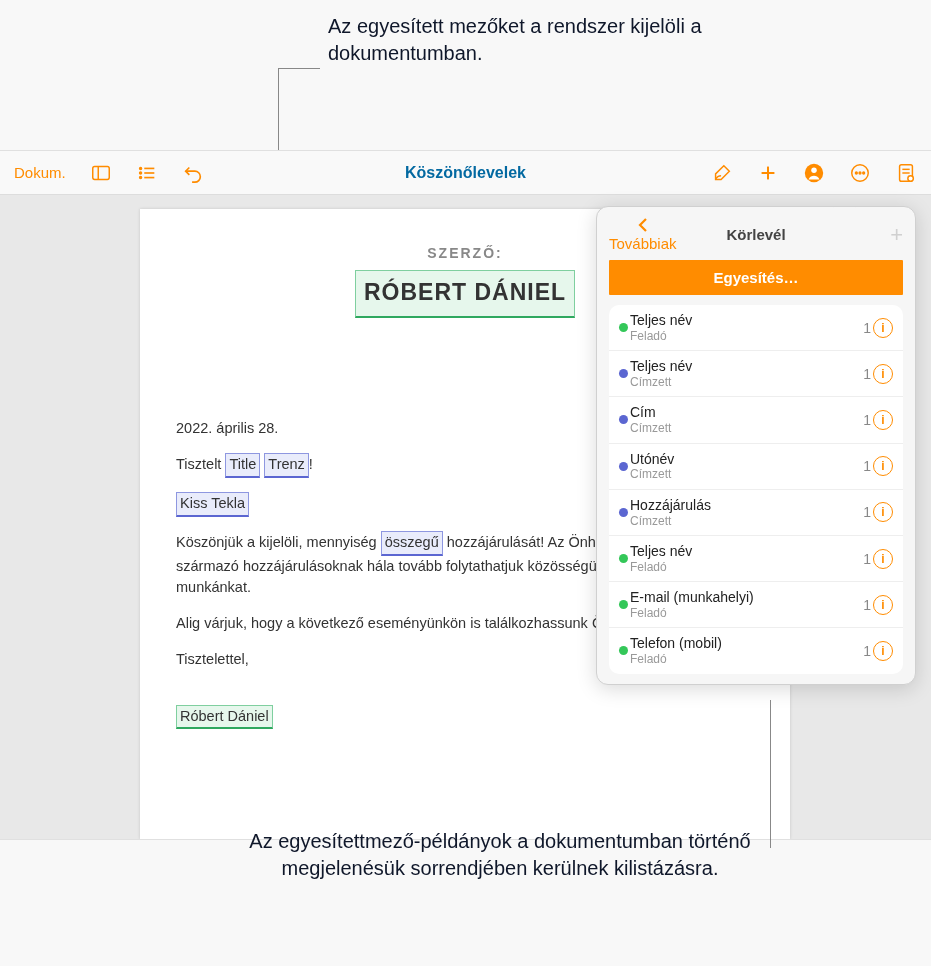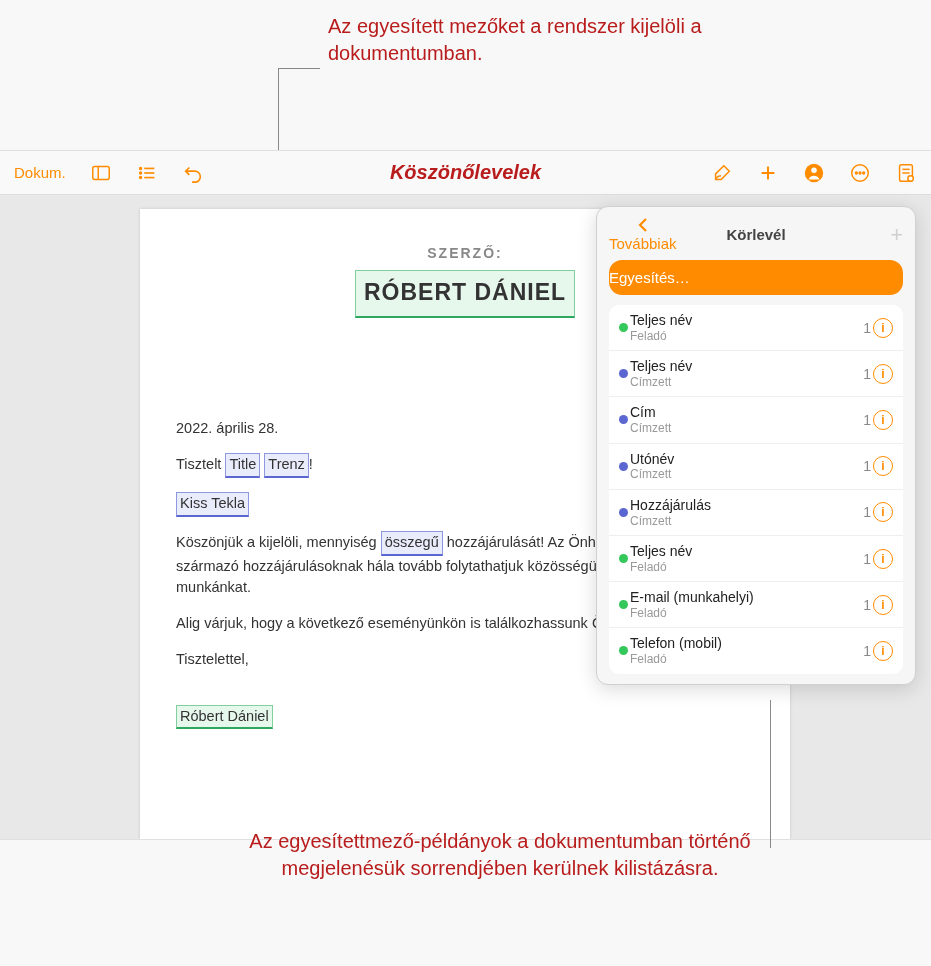--- a/index.html
+++ b/index.html
@@ -8,21 +8,21 @@
     height: 966px;
     background: #f8f8f8;
     font-family: -apple-system, "Helvetica Neue", Arial, sans-serif;
     position: relative;
     color: #222;
   }
   .annotation {
     position: absolute;
     font-size: 20px;
     line-height: 1.35;
-    color: #b91c1c;
+    color: #0f172a;
     text-align: left;
   }
   .ann-top { left: 328px; top: 13px; width: 420px; }
   .ann-bottom { left: 240px; top: 828px; width: 520px; text-align: center;}
   .callout-line { position: absolute; background: #888; }
   .callout-top-v { left: 278px; top: 68px; width: 1px; height: 216px; }
   .callout-top-h { left: 278px; top: 68px; height: 1px; width: 42px; }
   .callout-bot-v { left: 770px; top: 700px; width: 1px; height: 148px; }
 
   .app {
@@ -49,21 +49,21 @@
     display: flex;
     align-items: center;
     padding: 0 14px;
     position: relative;
   }
   .tb-left { display: flex; align-items: center; gap: 24px; }
   .tb-btn { color: #ff8c00; font-size: 15px; cursor: pointer; display:flex; align-items:center;}
   .tb-icon svg { width: 22px; height: 22px; display:block; }
   .doc-title {
     position: absolute; left: 50%; transform: translateX(-50%);
-    color: #b91c1c; font-size: 20px; font-weight: 600; font-style: italic;
+    color: #0369a1; font-size: 16px; font-weight: 600;
   }
   .tb-right { margin-left: auto; display: flex; align-items: center; gap: 24px; }
 
   .page-area {
     position: absolute;
     left: 0; top: 44px; right: 0; bottom: 0;
     background: #e8e8e8;
     overflow: hidden;
   }
   .page {
@@ -135,24 +135,25 @@
     position: relative;
   }
   .back-link { color: #ff8c00; font-size: 15px; display:flex; align-items:center; gap:2px; cursor:pointer;flex-direction:column;}
   .pop-title { position:absolute; left:50%; transform:translateX(-50%); font-weight:600; font-size:15px; color:#444;}
   .pop-add { margin-left:auto; color:#d0d0d0; font-size:22px; line-height:1;}
   .merge-btn {
     margin: 0 12px 10px 12px;
     background: #ff8c00;
     color: #fff;
     font-size: 15px;
-    text-align: left;
+    text-align: center;
     padding: 9px 0;
-    border-radius: 13px;
+    border-radius: 1px;
     cursor: pointer;
+    font-weight: bold;
   }
   .field-list {
     margin: 0 12px;
     background: #fff;
     border-radius: 10px;
     overflow: hidden;
   }
   .field-row {
     display: flex;
     align-items: center;

